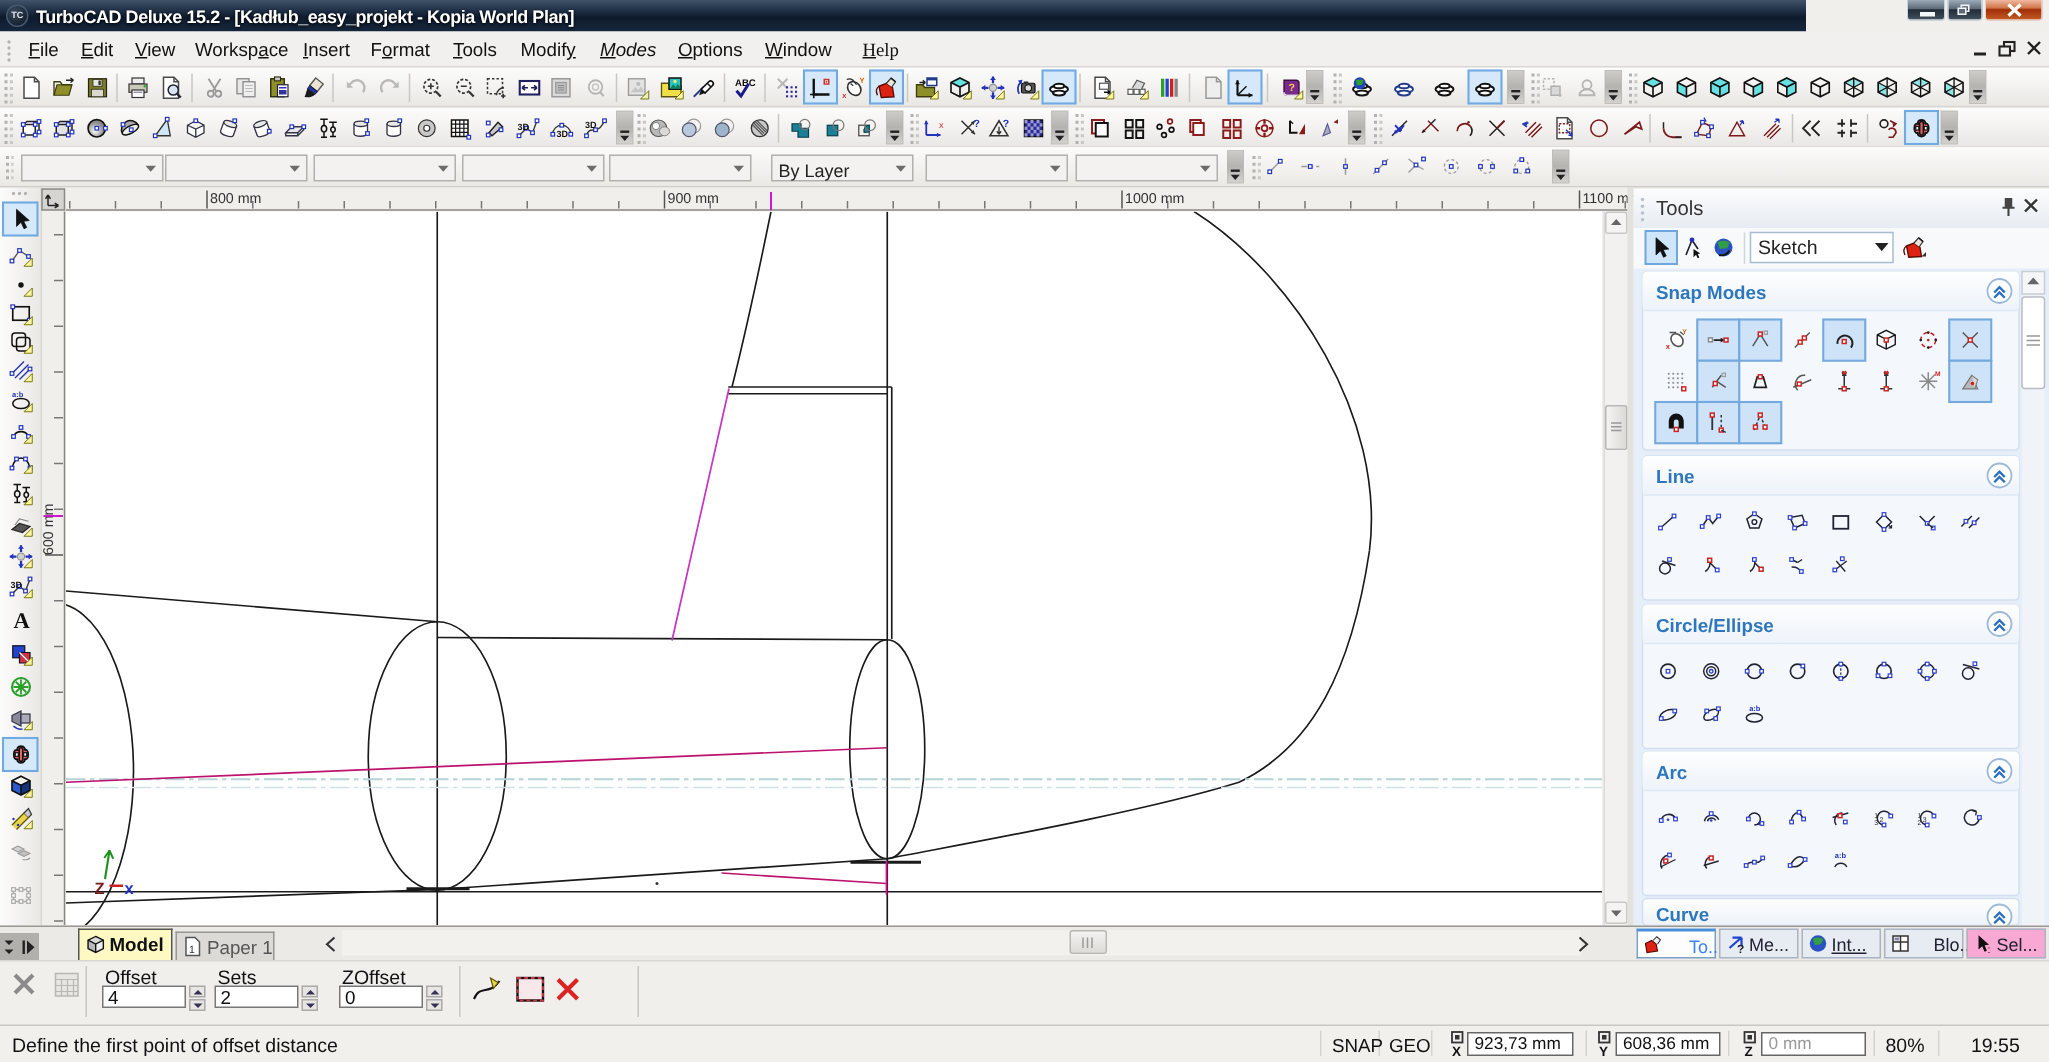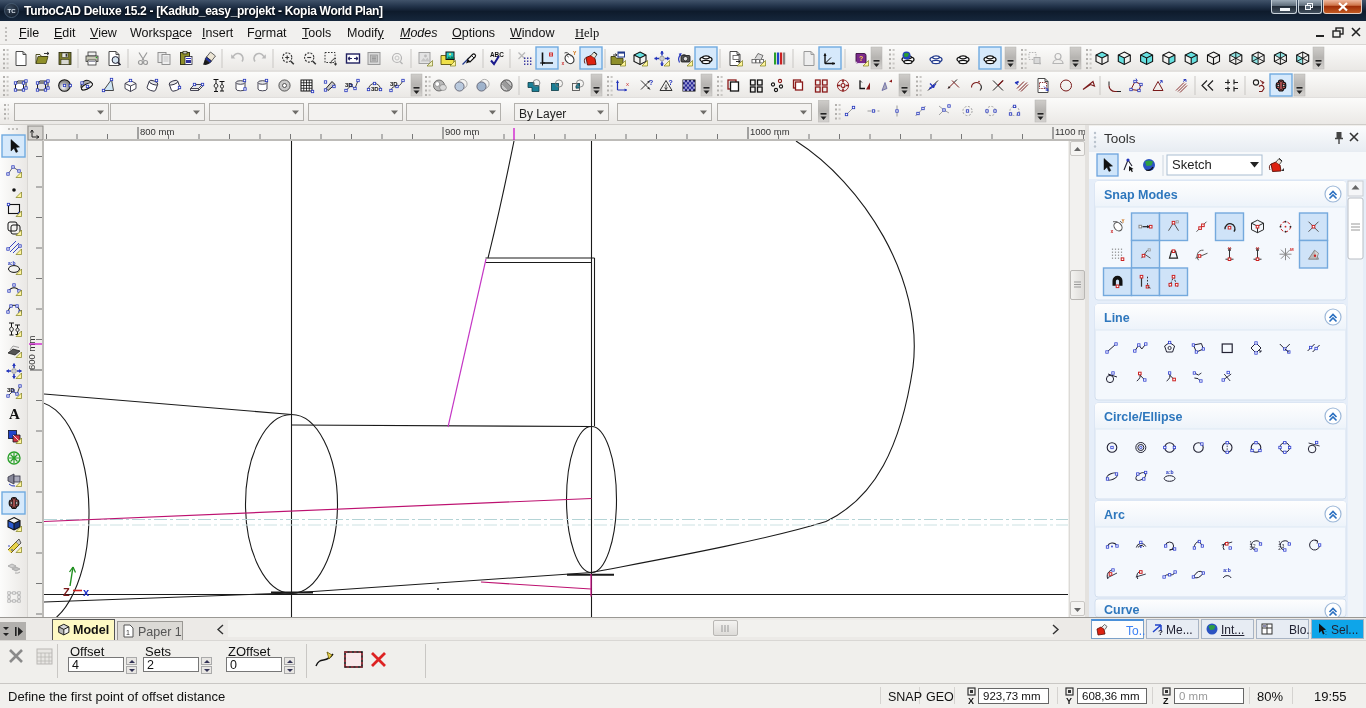--- a/index.html
+++ b/index.html
@@ -31,21 +31,21 @@
           <stop offset="0" stop-color="#fdfdfd"></stop>
           <stop offset="1" stop-color="#8a8a8a"></stop>
         </radialGradient>
         <linearGradient id="gr_card" x1="0" y1="0" x2="0" y2="1">
           <stop offset="0" stop-color="#fefefe"></stop>
           <stop offset="1" stop-color="#edf3fa"></stop>
         </linearGradient>
 </defs>
     </svg>
 
-<div style="position:absolute;left:0;top:0;width:1366px;height:21px;background:linear-gradient(180deg,#41536a 0%,#22334a 30%,#0e1b2c 55%,#16273c 100%);padding-left:21px;">
+<div style="position:absolute;left:0;top:0;width:1204px;height:21px;background:linear-gradient(180deg,#41536a 0%,#22334a 30%,#0e1b2c 55%,#16273c 100%);padding-left:21px;">
  <div style="position:absolute;left:4px;top:3px;width:15px;height:15px;border-radius:8px;background:radial-gradient(circle at 35% 30%,#3a4a5e,#0b1420);border:1px solid #465a70;color:#dfe6ee;font:bold 6px 'Liberation Sans',sans-serif;text-align:center;line-height:14px;">TC</div>
  <div style="position:absolute;left:24px;top:3.5px;color:#fff;font:bold 12px 'Liberation Sans',sans-serif;letter-spacing:-0.3px;text-shadow:0 1px 2px #000;">TurboCAD Deluxe 15.2 - [Kadłub_easy_projekt - Kopia World Plan]</div>
  <div style="position:absolute;left:1271px;top:0;width:26px;height:14px;background:linear-gradient(180deg,#9dabb8 0%,#5d6b79 45%,#222c38 50%,#424f5d 100%);border:1px solid #c9d2da;border-top:none;border-radius:0 0 3px 3px;">
    <div style="position:absolute;left:8px;top:8px;width:10px;height:2.5px;background:#f4f7fa;"></div>
       </div>
  <div style="position:absolute;left:1298px;top:0;width:24px;height:14px;background:linear-gradient(180deg,#9dabb8 0%,#5d6b79 45%,#222c38 50%,#424f5d 100%);border:1px solid #c9d2da;border-top:none;border-radius:0 0 3px 3px;">
    <div style="position:absolute;left:8px;top:2.5px;width:6px;height:5px;border:1.3px solid #f4f7fa;"></div>
    <div style="position:absolute;left:5.5px;top:4.5px;width:6px;height:5px;border:1.3px solid #f4f7fa;background:#5d6b79;"></div>
       </div>
  <div style="position:absolute;left:1323px;top:0;width:39px;height:14px;background:linear-gradient(180deg,#efb9a0 0%,#d0764b 40%,#a02e08 50%,#c35a21 100%);border:1px solid #e5cec2;border-top:none;border-radius:0 0 3px 3px;">
@@ -1643,21 +1643,21 @@
         <div style="position:absolute;left:19px;top:3px;font:12px 'Liberation Sans',sans-serif;color:#223;text-decoration:underline;">Int...</div>
       </div>
       <div style="position:absolute;left:1256px;top:1px;width:53px;height:20px;background:#e7ecf3;border:1px solid #a8b4c4;border-top:1px solid #a8b4c4;">
         <svg style="position:absolute;left:3px;top:2px" width="14" height="14">
           <rect x="2" y="2" width="10" height="10" fill="#fff" stroke="#333"></rect>
           <path d="M2,6 h10 M7,2 v10" stroke="#333"></path>
           <rect x="3" y="3" width="3" height="2" fill="#88a"></rect>
         </svg>
         <div style="position:absolute;left:19px;top:3px;font:12px 'Liberation Sans',sans-serif;color:#223;margin-left:13px;">Blo...</div>
       </div>
-      <div style="position:absolute;left:1311px;top:1px;width:53px;height:20px;background:#0ea5e9;border:1px solid #a8b4c4;border-top:1px solid #a8b4c4;">
+      <div style="position:absolute;left:1311px;top:1px;width:53px;height:20px;background:#f9a8d4;border:1px solid #a8b4c4;border-top:1px solid #a8b4c4;">
         <svg style="position:absolute;left:3px;top:2px" width="14" height="14">
           <path d="M4,1.5 L4,11 L6.5,8.8 L8,12.5 L9.6,11.8 L8.1,8.2 L11,7.8 Z" fill="#111"></path>
           <text x="10" y="13" font-size="7" fill="#111" font-family="Liberation Sans">:</text>
         </svg>
         <div style="position:absolute;left:19px;top:3px;font:12px 'Liberation Sans',sans-serif;color:#223;">Sel...</div>
       </div>
     </div>
 <div style="position:absolute;left:0;top:640px;width:1366px;height:43px;background:#f0efec;border-top:1px solid #d9d7d4;"></div>
     <svg style="position:absolute;left:8px;top:648px" width="18" height="18">
       <path d="M2,2 L14,14 M14,2 L2,14" stroke="#8a8a8a" stroke-width="2.6"></path>

